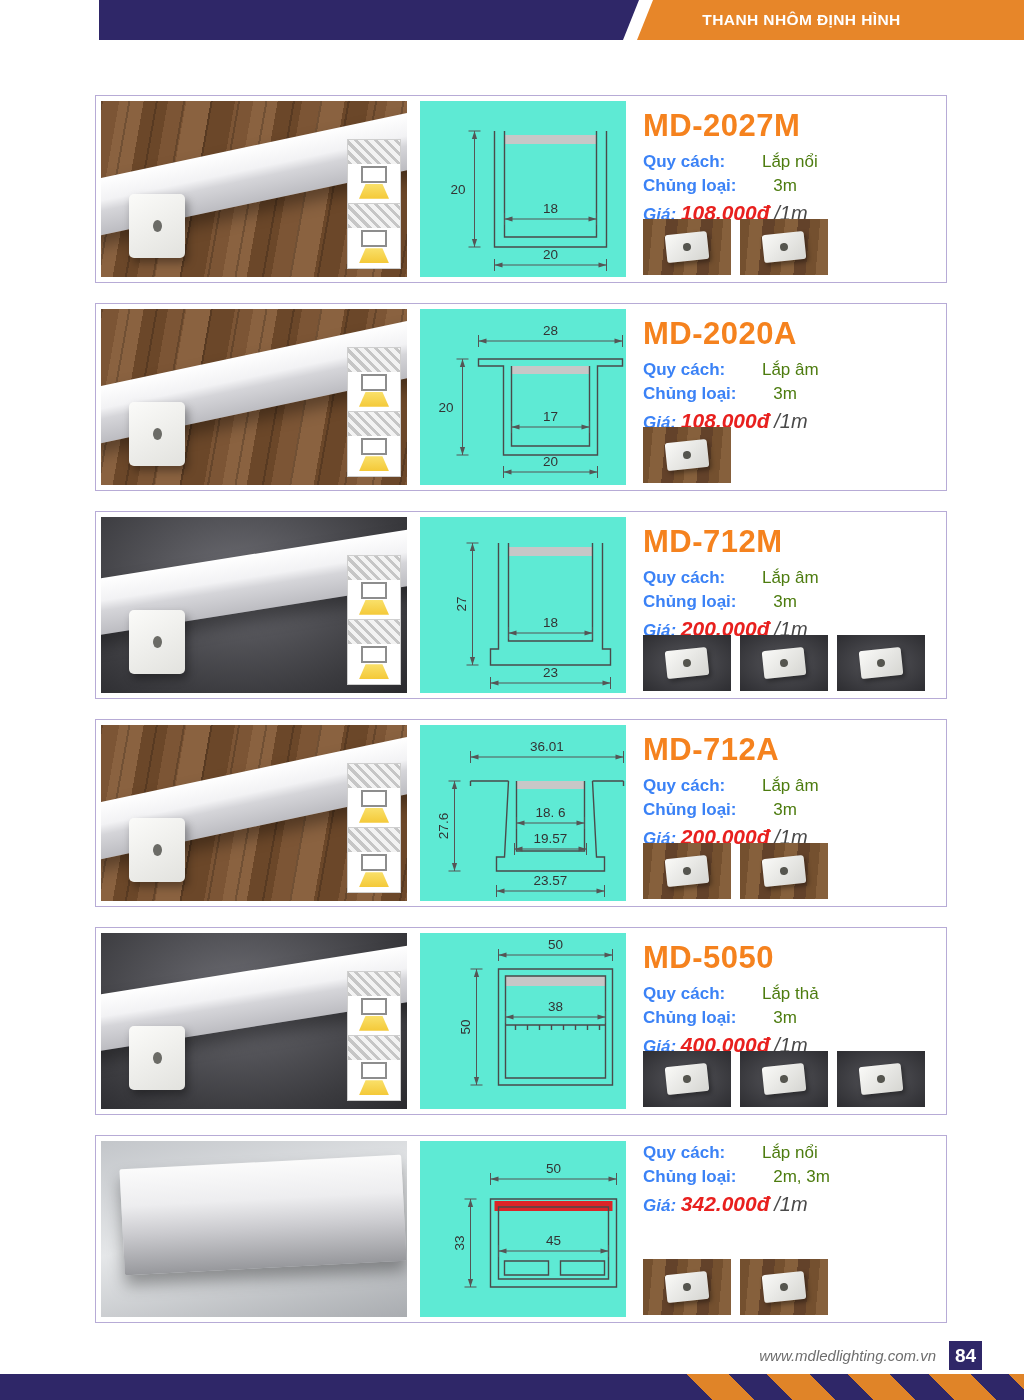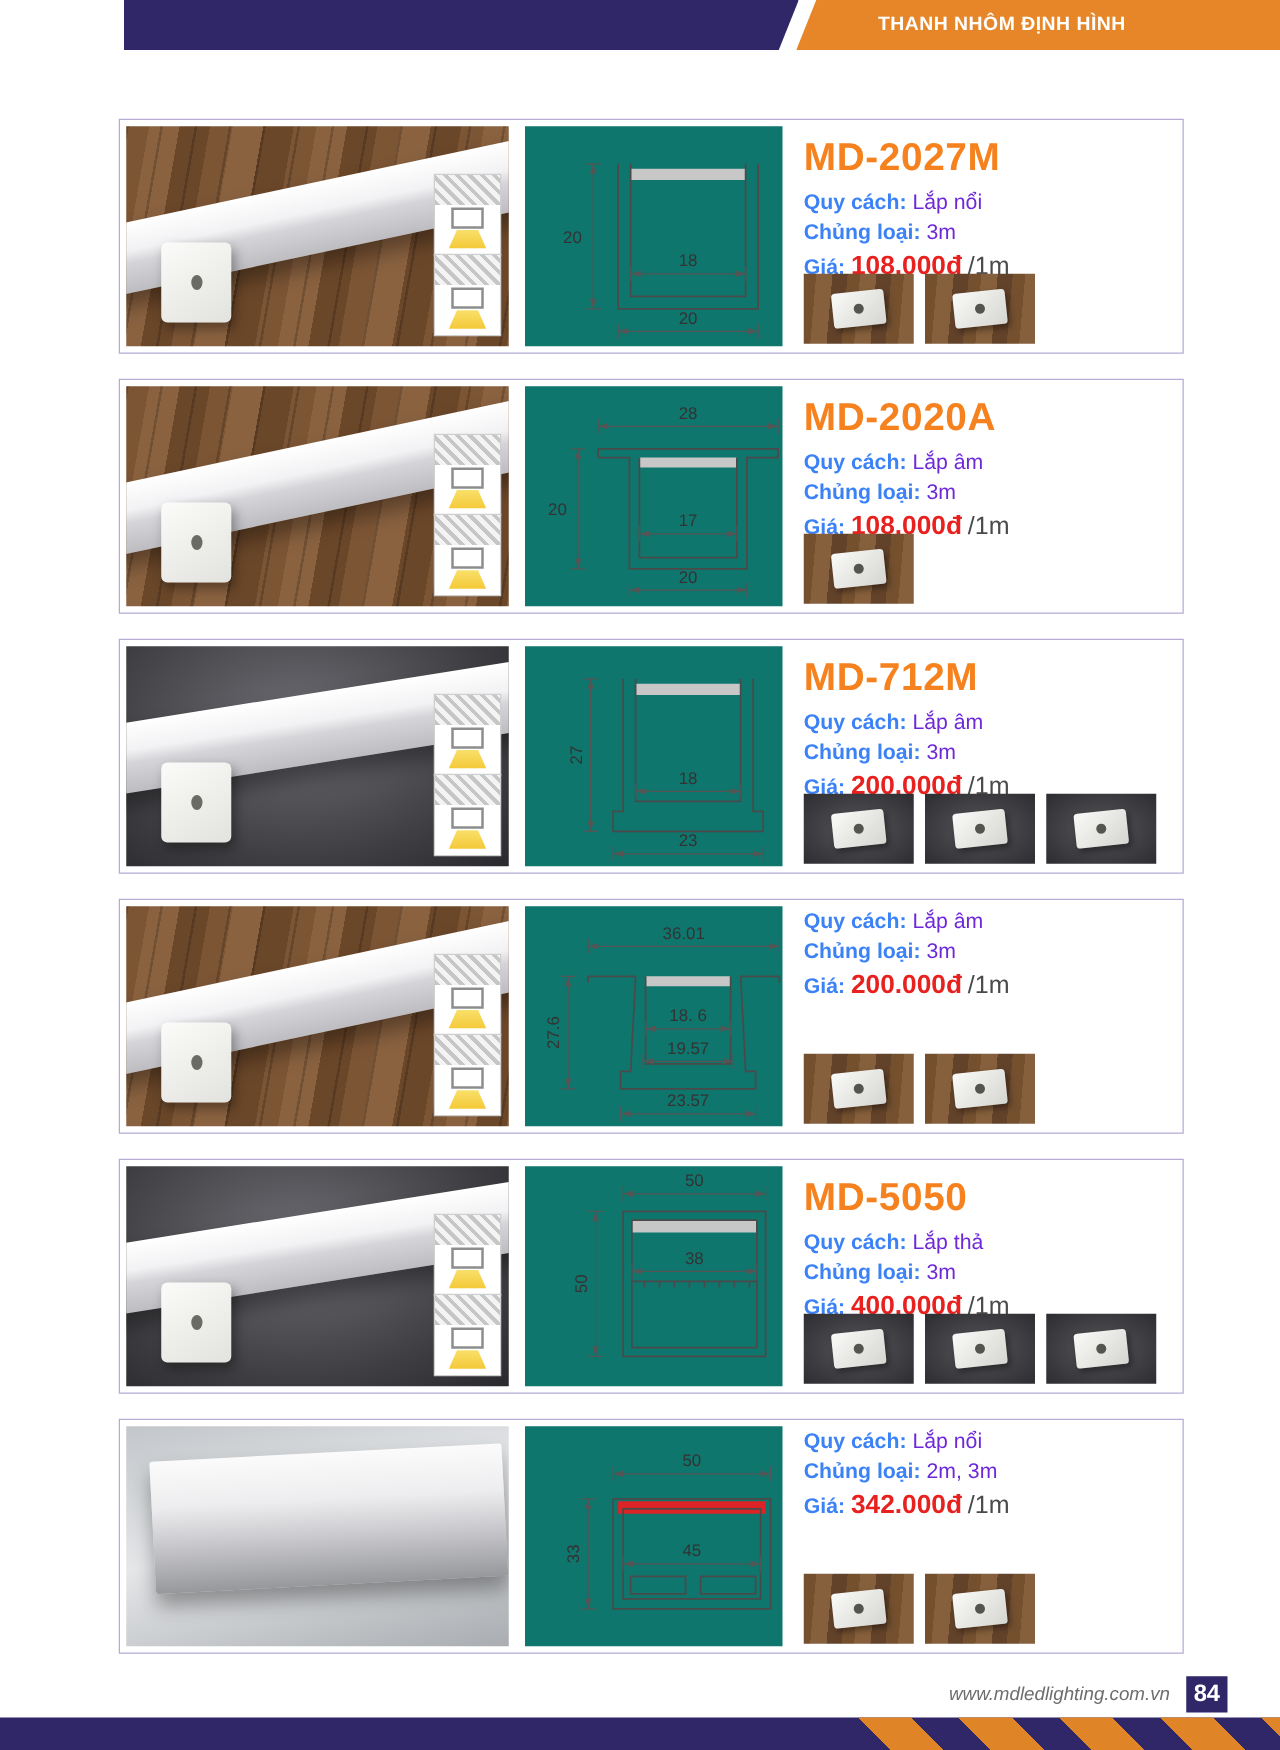--- a/index.html
+++ b/index.html
@@ -39,36 +39,36 @@
     margin:-6px 0 0 -4px;background:#6b6b66;border-radius:50%;}
   .inset{position:absolute;right:7px;width:52px;height:64px;background:#fff;box-shadow:0 0 0 1px #cfcfcf;}
   .inset .hatch{height:24px;background:repeating-linear-gradient(45deg,#c6c6c6 0 3px,#f3f3f3 3px 7px);}
   .inset .prof{width:22px;height:13px;border:2px solid #8d8d8d;margin:2px auto 0;background:#fff;}
   .inset .glow{width:30px;height:15px;margin:1px auto 0;background:linear-gradient(#f9e06a,#f4c938);
     clip-path:polygon(22% 0,78% 0,100% 100%,0 100%);}
   .inset.i1{top:22%;}
   .inset.i2{bottom:5%;}
 
   
-  .diagram{width:206px;height:176px;margin-left:13px;background:#0f766e;flex-shrink:0;text-align:center;}
+  .diagram{width:206px;height:176px;margin-left:13px;background:#5eead4;flex-shrink:0;text-align:center;}
   .diagram svg{display:block;}
   .outline{stroke:#4a4a4a;stroke-width:1.4;fill:none;}
   .diffuser{fill:#c7c7c7;}
   .redstrip{fill:#DC2427;}
   .dim line{stroke:#555;stroke-width:1;}
   .dim text{font-family:"Liberation Sans",sans-serif;font-size:13.5px;fill:#333;}
   .af{fill:#555;}
 
   
   .info{flex:1;margin-left:17px;position:relative;padding-right:8px;}
   .title{font-size:31px;font-weight:bold;color:#F5821E;letter-spacing:.5px;margin:7px 0 6px;}
   .line{font-size:17px;line-height:24px;}
   .lbl{font-weight:bold;color:#3b82f6;}
-  .val{color:#6d28d9;}
-  .priceline{margin-top:3px;font-size:17px;}
+  .val{color:#4d7c0f;margin-left:32px;}
+  .priceline{margin-top:3px;font-size:17px;font-style:italic;}
   .price{font-size:21px;font-weight:bold;color:#E8201E;}
   .unit{font-size:20px;color:#4a4a4a;}
   .thumbs{position:absolute;left:0;bottom:2px;display:flex;gap:9px;}
   .thumb{width:88px;height:56px;position:relative;overflow:hidden;}
   .thumb.wood{background:repeating-linear-gradient(95deg,#74502f 0 10px,#86603c 10px 23px,#63422a 23px 35px);}
   .thumb.dark{background:radial-gradient(#56565b,#2d2d31);}
   .clip{position:absolute;left:50%;top:50%;width:42px;height:28px;margin:-14px 0 0 -21px;
     background:linear-gradient(140deg,#fafaf8,#d5d5d1);border-radius:3px;transform:rotate(-6deg);
     box-shadow:2px 3px 5px rgba(0,0,0,.4);}
   .clip::after{content:"";position:absolute;left:50%;top:50%;width:8px;height:8px;margin:-4px;
@@ -339,20 +339,21 @@
               <line x1="76" y1="160" x2="76" y2="172"></line>
               <line x1="184" y1="160" x2="184" y2="172"></line>
               <line x1="76" y1="166" x2="184" y2="166"></line>
               <path class="af" d="M76,166 l8,-2.6 v5.2 z"></path>
               <path class="af" d="M184,166 l-8,-2.6 v5.2 z"></path>
               <text x="130" y="160" text-anchor="middle">23.57</text>
             </g>
           </svg>
         </div>
         <div class="info">
+          <div class="title">MD-712A</div>
           <div class="line"><span class="lbl">Quy cách:</span> <span class="val">Lắp âm</span></div>
           <div class="line"><span class="lbl">Chủng loại:</span> <span class="val">3m</span></div>
           <div class="priceline"><span class="lbl">Giá:</span> <span class="price">200.000đ</span> <span class="unit">/1m</span></div>
           <div class="thumbs">
             <div class="thumb wood">
               <div class="clip"></div>
             </div>
             <div class="thumb wood">
               <div class="clip"></div>
             </div>

